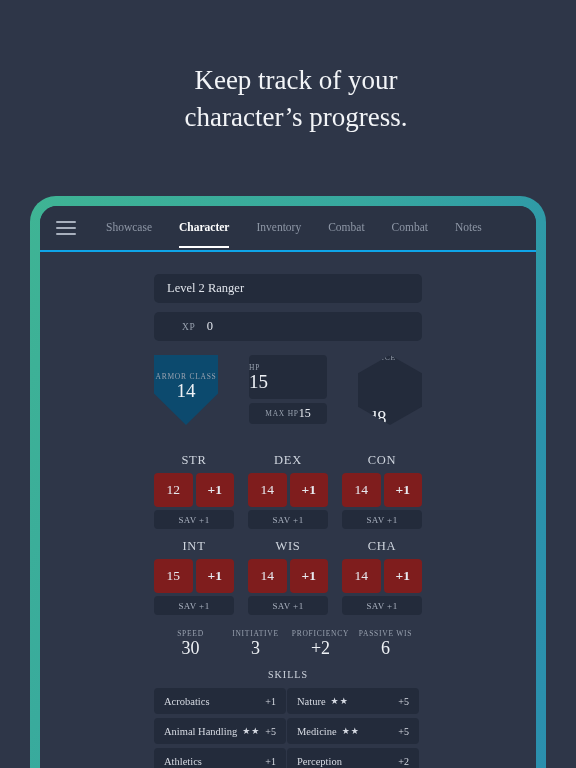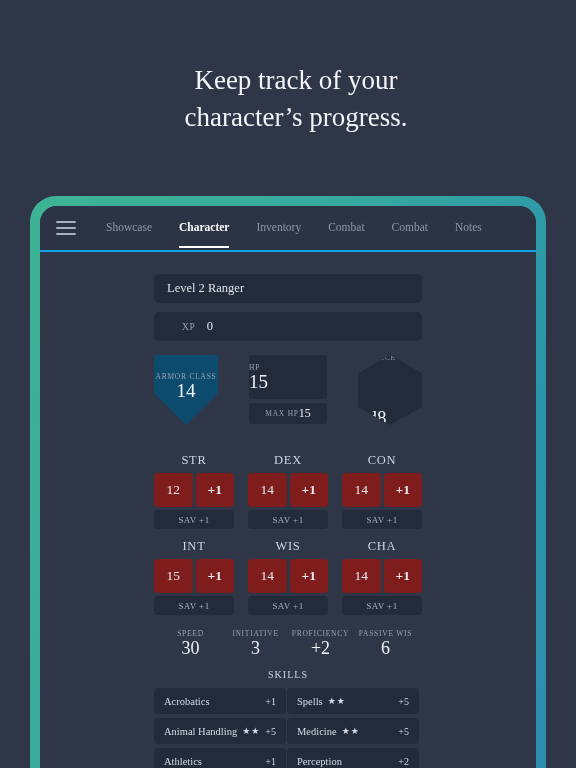--- a/index.html
+++ b/index.html
@@ -311,21 +311,21 @@
 
           <div class="skills-title">SKILLS</div>
 
           <div class="skillgrid">
             <div class="skill">
               <span class="sname">Acrobatics</span>
               <span class="stars"></span>
               <span class="sval">+1</span>
             </div>
             <div class="skill">
-              <span class="sname">Spells</span>
+              <span class="sname">Nature</span>
               <span class="stars">★★</span>
               <span class="sval">+5</span>
             </div>
             <div class="skill">
               <span class="sname">Animal Handling</span>
               <span class="stars">★★</span>
               <span class="sval">+5</span>
             </div>
             <div class="skill">
               <span class="sname">Medicine</span>

